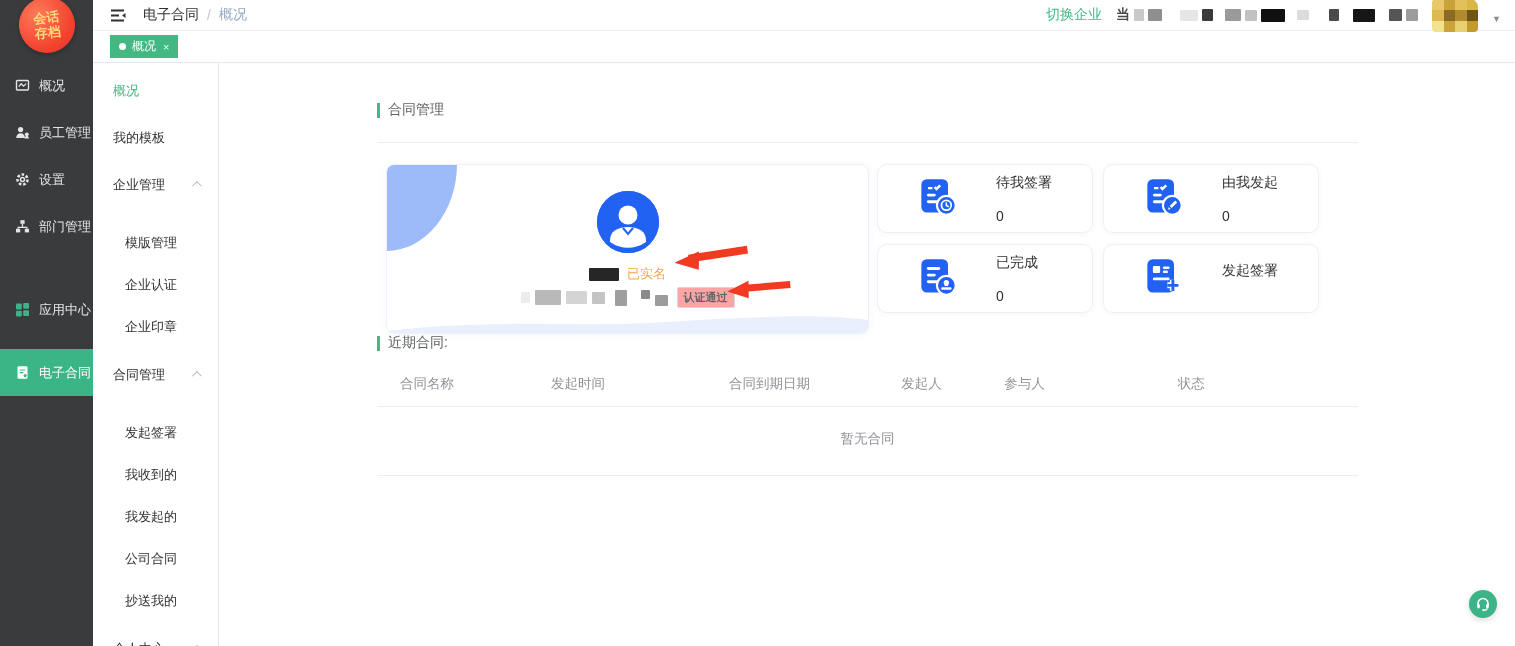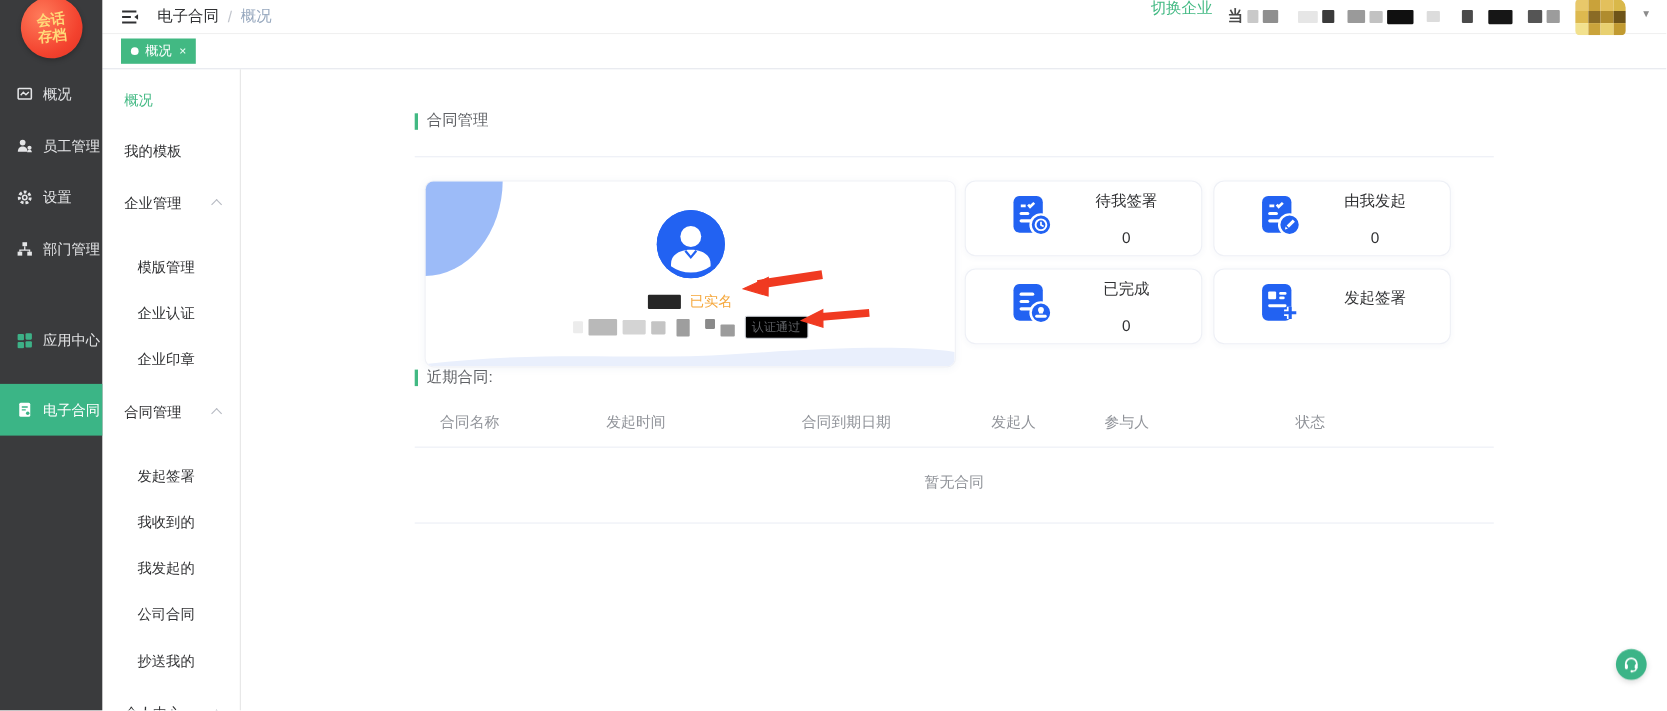--- a/index.html
+++ b/index.html
@@ -23,21 +23,21 @@
 
   
   .right-pane { flex:1; display:flex; flex-direction:column; min-width:0; }
   .topbar { height:31px; display:flex; align-items:center; justify-content:space-between;
     padding:0 14px 0 17px; border-bottom:1px solid #f0f0f0; flex:none; }
   .tb-left { display:flex; align-items:center; gap:16px; }
   .collapse-ic { cursor:pointer; display:flex; }
   .crumb { font-size:14px; color:#303133; display:flex; gap:8px; align-items:center; }
   .crumb .sep { color:#c0c4cc; }
   .crumb .cur { color:#97a8be; }
-  .tb-right { display:flex; gap:14px; }
+  .tb-right { display:flex; align-items:center; gap:14px; }
   .switch-ent { color:#42b983; font-size:14px; cursor:pointer; }
   .ent-line { display:flex; align-items:center; gap:4px; }
   .ent-label { font-size:14px; color:#4a4a4a; font-weight:bold; }
   .rblock { display:inline-block; border-radius:1px; }
   .avatar { width:46px; height:33px; border-radius:4px 8px 4px 4px; overflow:hidden;
     display:grid; grid-template-columns:repeat(4,1fr); grid-template-rows:repeat(3,1fr); cursor:pointer; }
   .caret { font-size:9px; color:#8b8b8b; margin-top:8px; }
 
   .tabbar { height:32px; border-bottom:1px solid #e4e7ed; display:flex; align-items:center;
     padding-left:17px; flex:none; }
@@ -75,29 +75,29 @@
   .wave { position:absolute; left:0; bottom:0; width:100%; height:22px; }
   .pc-avatar { position:absolute; left:50%; top:26px; transform:translateX(-50%); width:62px; height:62px;
     border-radius:50%; background:#2262f2; display:flex; align-items:center; justify-content:center; }
   .name-row { position:absolute; top:100px; left:0; width:100%; display:flex; align-items:center;
     justify-content:center; gap:8px; }
   .name-block { width:30px; height:13px; background:#262626; border-radius:1px; }
   .realname { color:#f5a73b; font-size:13px; }
   .company-row { position:absolute; top:122px; left:0; width:100%; display:flex; align-items:center;
     justify-content:center; gap:5px; }
   .cert-badge { font-size:11px; color:#606266; border:1px solid #d4d7de; border-radius:2px;
-    padding:2px 6px; background:#000000; margin-left:4px; }
+    padding:2px 6px; background:#fca5a5; margin-left:4px;font-weight:bold; }
   .arrows { position:absolute; inset:0; pointer-events:none; }
 
   .stat-grid { display:grid; grid-template-columns:216px 216px; grid-auto-rows:69px;
     gap:11px 10px; margin-left:8px; }
   .stat-card { border:1px solid #eef0f6; border-radius:10px; background:#fff; cursor:pointer;
     display:flex; align-items:center; justify-content:center; gap:38px;
     box-shadow:0 1px 6px rgba(40,70,140,.04); }
-  .stat-text { display:flex; flex-direction:column; align-items:center; gap:16px;
+  .stat-text { display:flex; flex-direction:column; gap:16px;
     font-size:14px; color:#303133; min-width:56px; }
 
   .recent { }
   .thead { display:grid; grid-template-columns:10% 21% 18% 13% 8% 26% 4%;
     margin-top:15px; padding:8px 0 13px; color:#909399; font-size:13.5px;
     border-bottom:1px solid #ebeef5; }
   .thead .c { text-align:center; }
   .thead .c.first { text-align:left; padding-left:23px; }
   .tempty { text-align:center; color:#909399; font-size:13.5px; padding:23px 0 27px;
     border-bottom:1px solid #ebeef5; }

